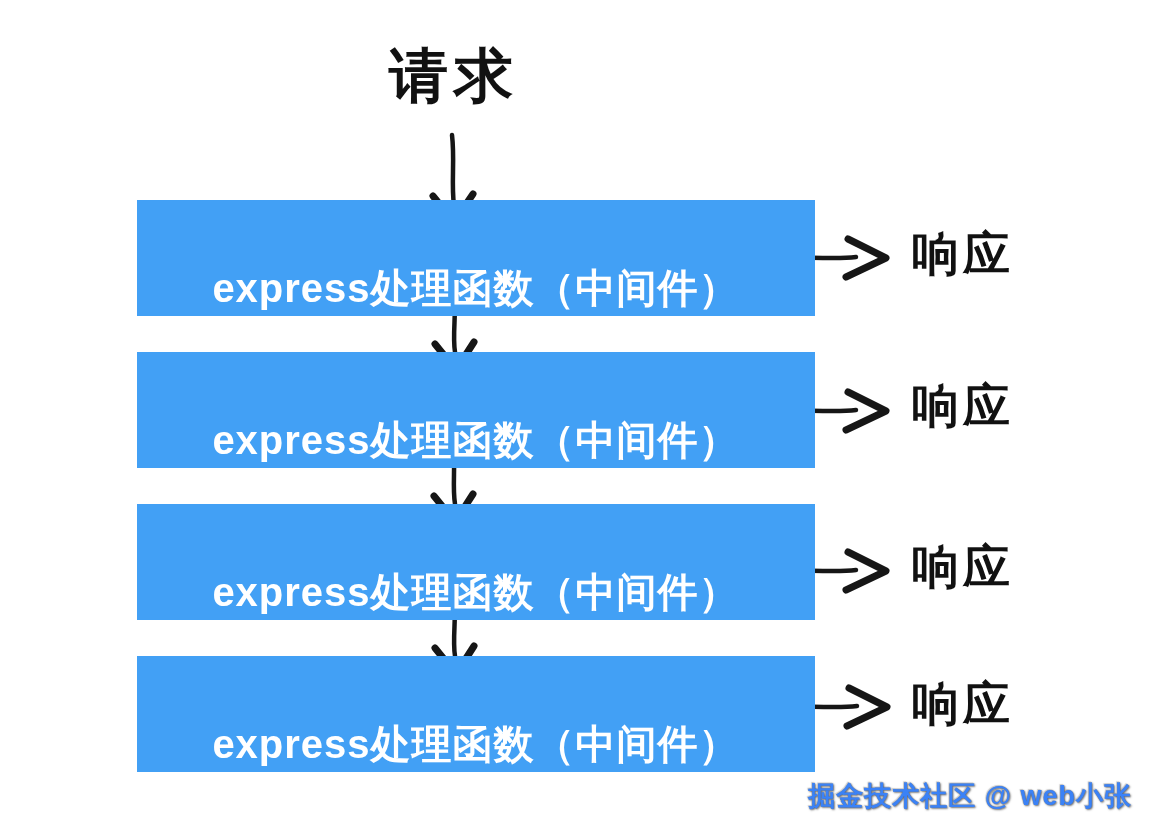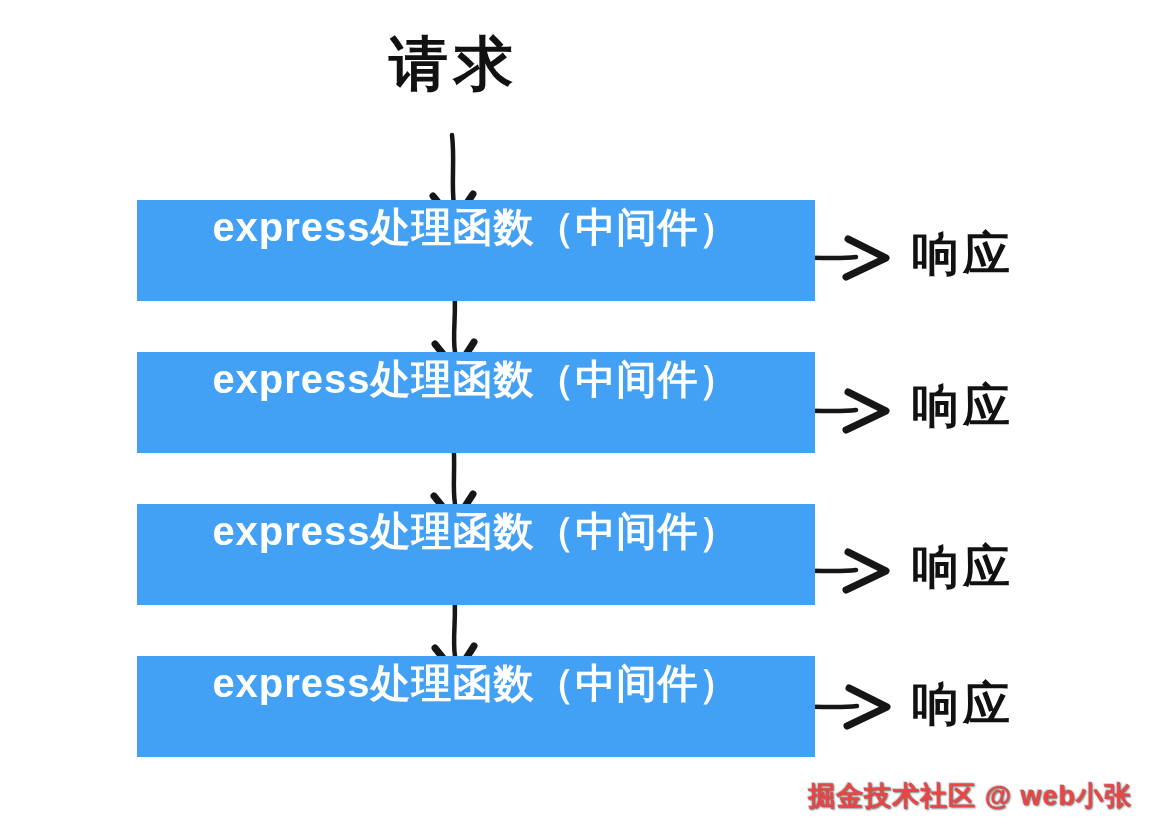--- a/index.html
+++ b/index.html
@@ -17,21 +17,21 @@
     position: relative;
     width: 1150px;
     height: 830px;
     background: var(--background);
     overflow: hidden;
   }
 
   .title {
     position: absolute;
     left: 254px;
-    top: 32px;
+    top: 44px;
     width: 400px;
     text-align: center;
     font-size: 59px;
     font-weight: 700;
     color: var(--text);
     letter-spacing: 6px;
     line-height: 1.1;
     white-space: nowrap;
   }
 
@@ -54,24 +54,24 @@
     stroke: var(--arrow);
     stroke-width: 7;
     stroke-linecap: round;
     stroke-linejoin: round;
   }
 
   .mw-box {
     position: absolute;
     left: 137px;
     width: 678px;
-    height: 101px;
+    height: 116px;
     background: var(--box-background);
     display: flex;
-    align-items: flex-start;
+    align-items: flex-end;
     justify-content: center;
   }
   .mw-box .mw-label {
     color: var(--box-text);
     font-size: 40px;
     font-weight: 700;
     letter-spacing: 1px;
     white-space: nowrap;
   }
   .box-0 { top: 200px; }
@@ -93,21 +93,21 @@
   .resp-1 { top: 382px; }
   .resp-2 { top: 543px; }
   .resp-3 { top: 680px; }
 
   .watermark {
     position: absolute;
     right: 18px;
     top: 778px;
     font-size: 27px;
     font-weight: 700;
-    color: #ef4444;
+    color: #3b82f6;
     text-shadow: 1px 1px 2px rgba(70,70,70,0.75), -1px -1px 1px rgba(120,120,120,0.35), 0 0 1px rgba(90,90,90,0.6);
     letter-spacing: 1px;
     white-space: nowrap;
     margin-left: 38px;
   }
 </style>
 </head>
 <body>
 
 <div class="canvas">

